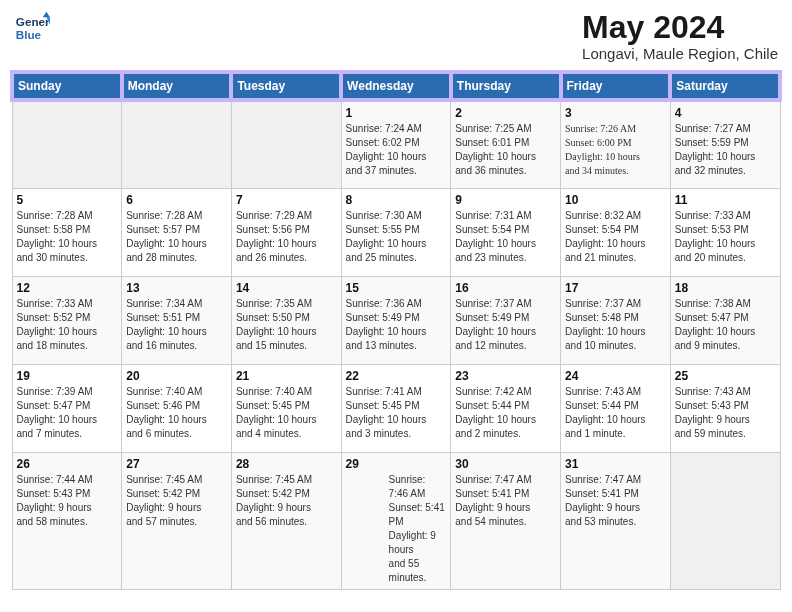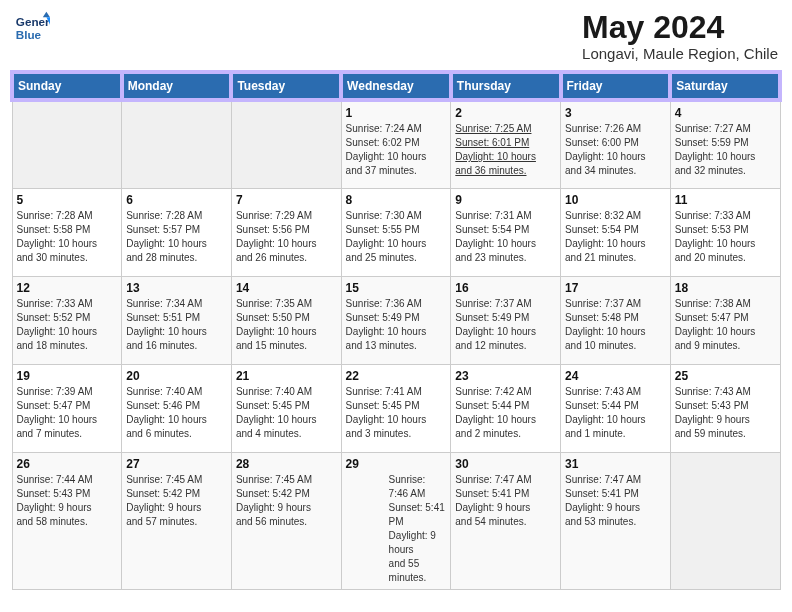--- a/index.html
+++ b/index.html
@@ -121,28 +121,28 @@
         <td class="empty-cell"></td>
         <td>
           <span class="day-number">1</span>
           <div class="day-info" style="white-space: pre-line;">Sunrise: 7:24 AM
 Sunset: 6:02 PM
 Daylight: 10 hours
 and 37 minutes.</div>
         </td>
         <td>
           <span class="day-number">2</span>
-          <div class="day-info" style="white-space: pre-line; text-decoration: underline;">Sunrise: 7:25 AM
+          <div class="day-info" style="white-space: pre-line;">Sunrise: 7:25 AM
 Sunset: 6:01 PM
 Daylight: 10 hours
 and 36 minutes.</div>
         </td>
         <td>
           <span class="day-number">3</span>
-          <div class="day-info" style="white-space: pre-line;">Sunrise: 7:26 AM
+          <div class="day-info" style="white-space: pre-line; font-family: Liberation Serif, serif;">Sunrise: 7:26 AM
 Sunset: 6:00 PM
 Daylight: 10 hours
 and 34 minutes.</div>
         </td>
         <td>
           <span class="day-number">4</span>
           <div class="day-info" style="white-space: pre-line;">Sunrise: 7:27 AM
 Sunset: 5:59 PM
 Daylight: 10 hours
 and 32 minutes.</div>

